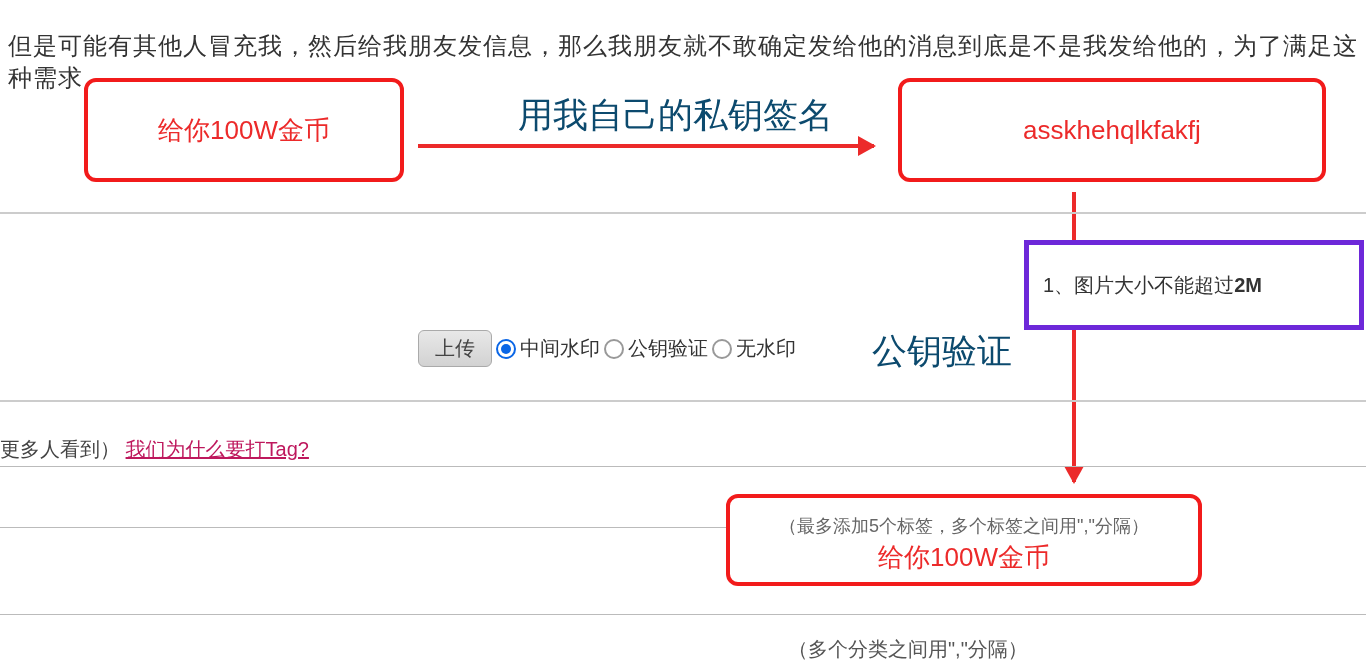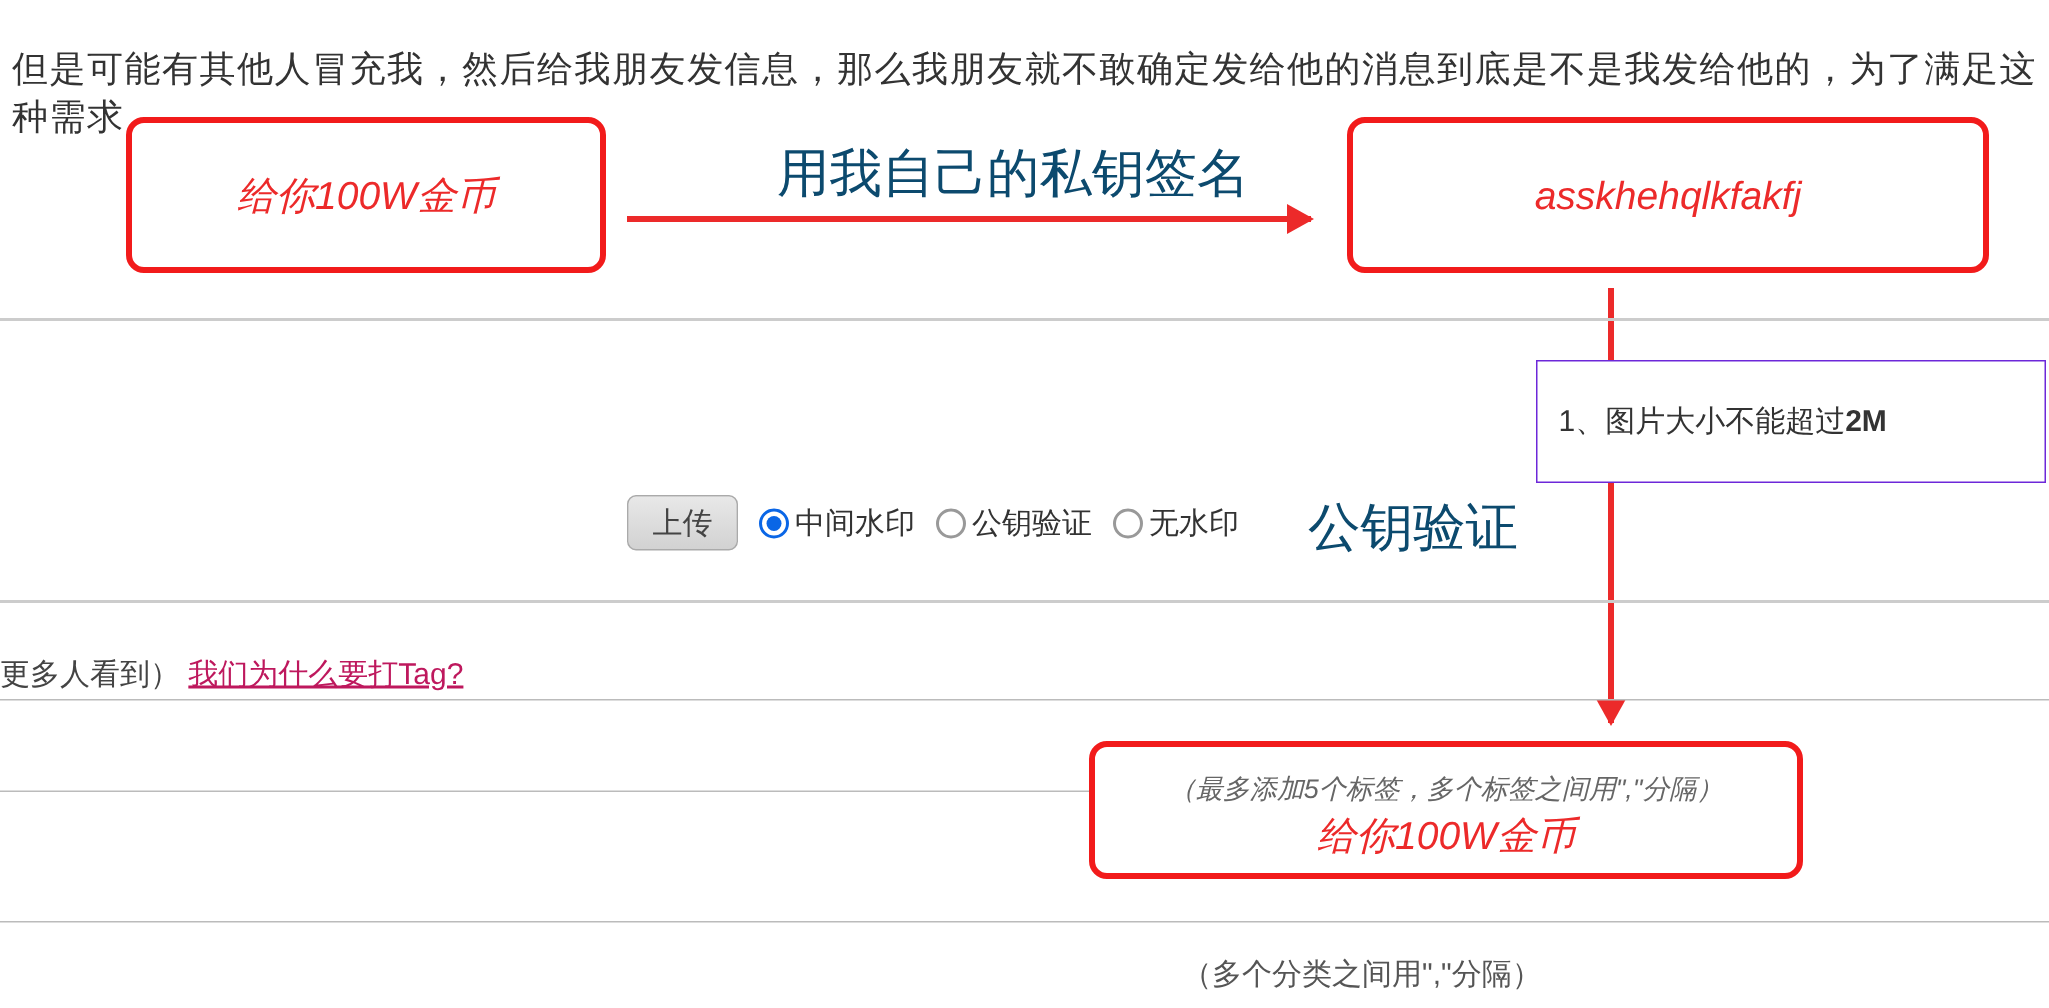--- a/index.html
+++ b/index.html
@@ -24,21 +24,20 @@
       position: absolute;
       border: 4px solid #f21b1b;
       border-radius: 12px;
       background: #fff;
       display: flex;
       align-items: center;
       justify-content: center;
       font-size: 26px;
       color: #ec2a2a;
       font-weight: 500;
-      font-style: italic;
     }
     .box-left {
       top: 78px;
       left: 84px;
       width: 320px;
       height: 104px;
     }
     .box-right {
       top: 78px;
       left: 898px;
@@ -124,21 +123,21 @@
     .hr2 { top: 400px; border-top: 2px solid #ccc; }
     .hr3 { top: 466px; }
     .hr4 { top: 527px; width: 786px; }
     .hr5 { top: 614px; }
     .upload-row {
       position: absolute;
       top: 330px;
       left: 418px;
       display: flex;
       align-items: center;
-      gap: 14px;
+      gap: 4px;
       font-size: 20px;
       color: #333;
     }
     .upload-btn {
       background: linear-gradient(to bottom, #e8e8e8, #d2d2d2);
       border: 1px solid #aaa;
       border-radius: 6px;
       padding: 4px 16px;
       font-size: 20px;
       cursor: pointer;
@@ -167,21 +166,21 @@
       width: 10px;
       height: 10px;
       border-radius: 50%;
       background: #0a66e6;
     }
     .info-box {
       position: absolute;
       top: 240px;
       left: 1024px;
       width: 340px;
-      border: 1px solid #6d28d9;
+      border: 5px solid #6d28d9;
       padding: 16px 14px;
       font-size: 20px;
       color: #333;
       line-height: 2.4;
       background: #fff;
     }
     .info-box .bold { font-weight: bold; }
     .tag-row-text {
       position: absolute;
       top: 436px;

